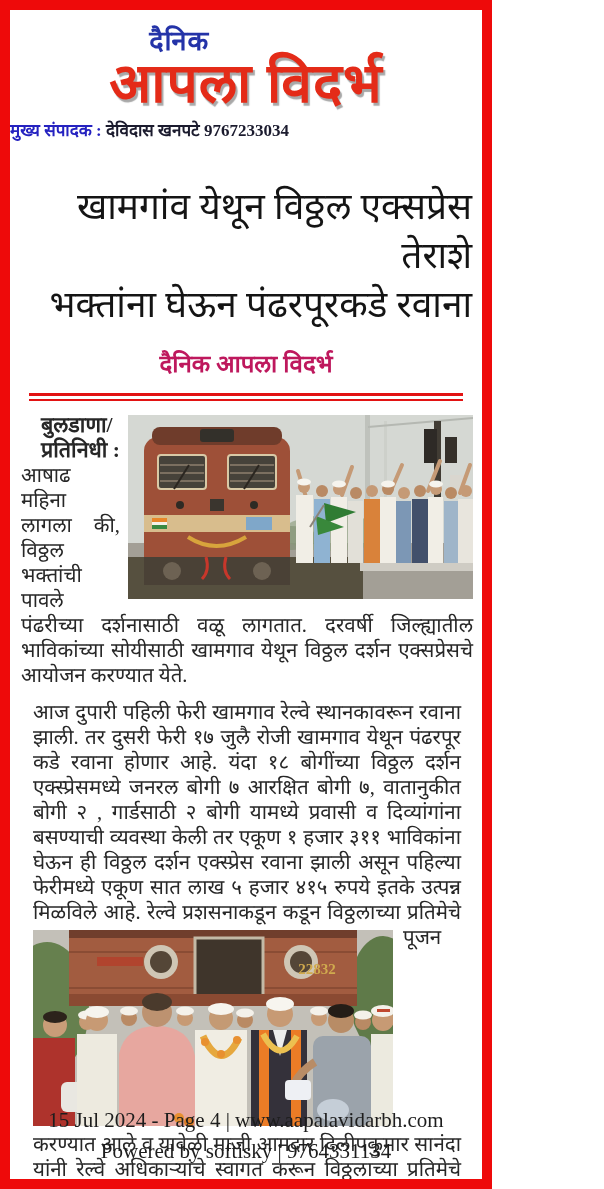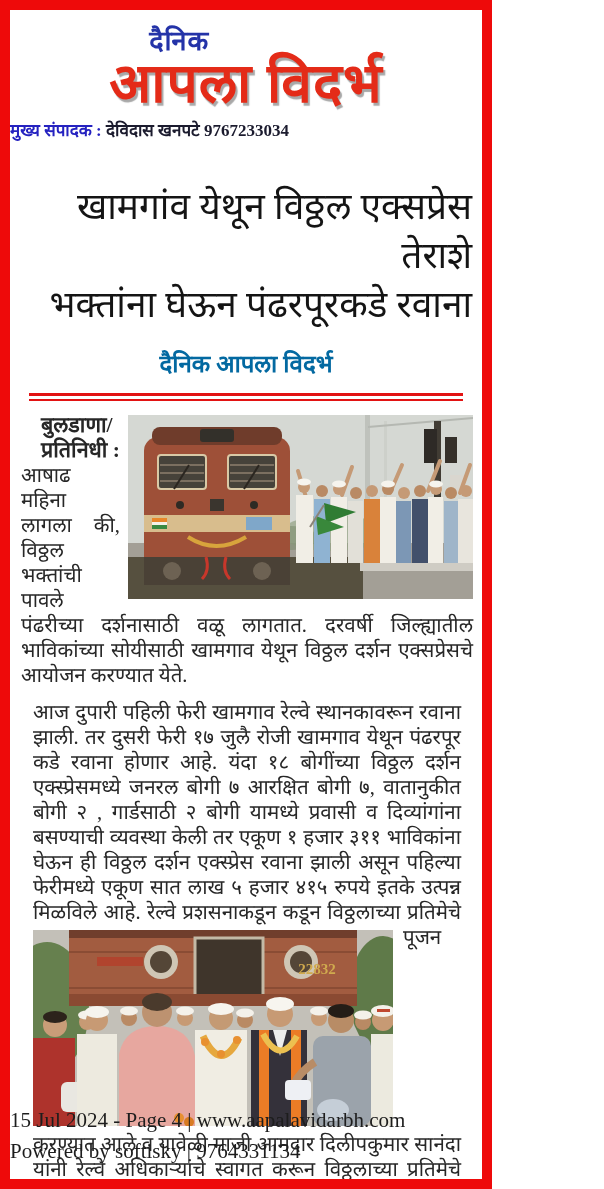--- a/index.html
+++ b/index.html
@@ -27,42 +27,42 @@
     text-align:center;
   }
   .editor-line { text-align:left; font-size:17px; font-weight:bold; margin-top:8px; line-height:22px; }
   .editor-label { color:#2522c0; }
   .editor-value { color:#1b1b2e; }
   
   .headline {
     margin:40px 10px 20px; text-align:right;
     font-size:37px; font-weight:400; color:#141414; line-height:49px;
   }
-  .byline { text-align:center; font-size:24px; font-weight:bold; color:#0369a1; margin:10px 0 14px; line-height:30px; }
+  .byline { text-align:center; font-size:24px; font-weight:bold; color:#be185d; margin:10px 0 14px; line-height:30px; }
   .divider {
     margin:0 19px 8px 19px; height:3px;
     border-top:3px solid #e21313; border-bottom:2px solid #e21313;
   }
   
   .article {
     padding:4px 9px 0 11px;
     font-size:20.5px; line-height:25px;
     text-align:justify; color:#272727;
   }
   .photo { display:block; background:#fca5a5; }
   .photo svg { display:block; width:100%; height:100%; }
   .photo1 { float:right; width:345px; height:184px; margin:2px 0 10px 8px; }
   .photo2 { float:left;  width:360px; height:196px; margin:5px 10px 6px 0; }
   .dateline { font-weight:bold; font-size:21.5px; padding-left:20px; margin:0; }
   .intro { margin:0; }
   .bodytext { margin:12px; }
   
   .footer {
     position:absolute; left:0; bottom:12px; width:100%;
-    text-align:left; font-size:21px; color:#1d1d1d; line-height:31px;
+    text-align:center; font-size:21px; color:#1d1d1d; line-height:31px;
   }
 </style>
 </head>
 <body>
 
 <div class="page">
 
   <header class="masthead">
     <div class="logo-block">
       <div class="logo-daily">दैनिक</div>

